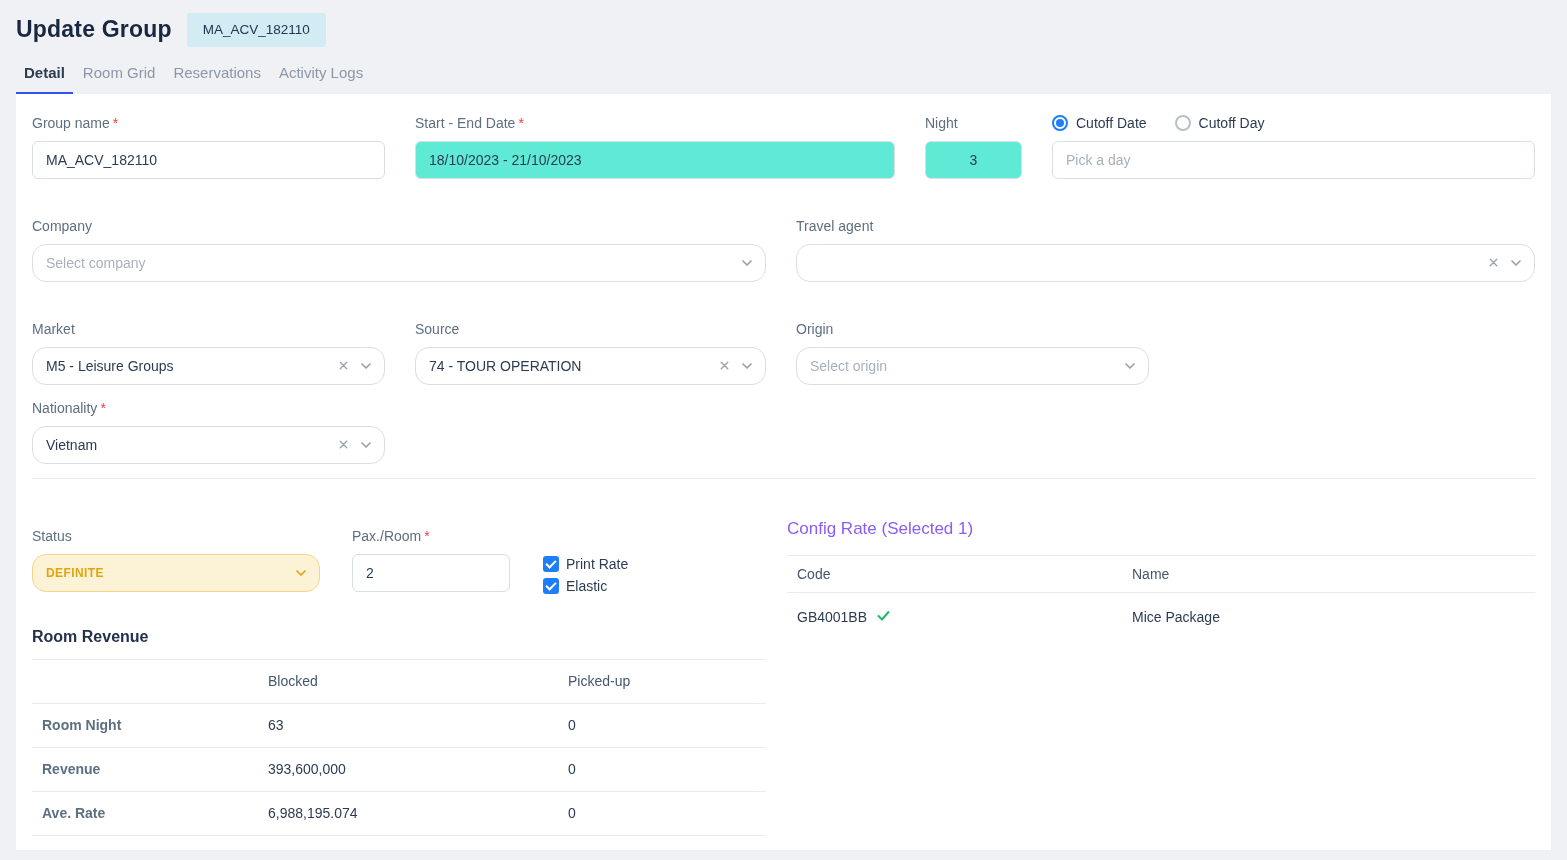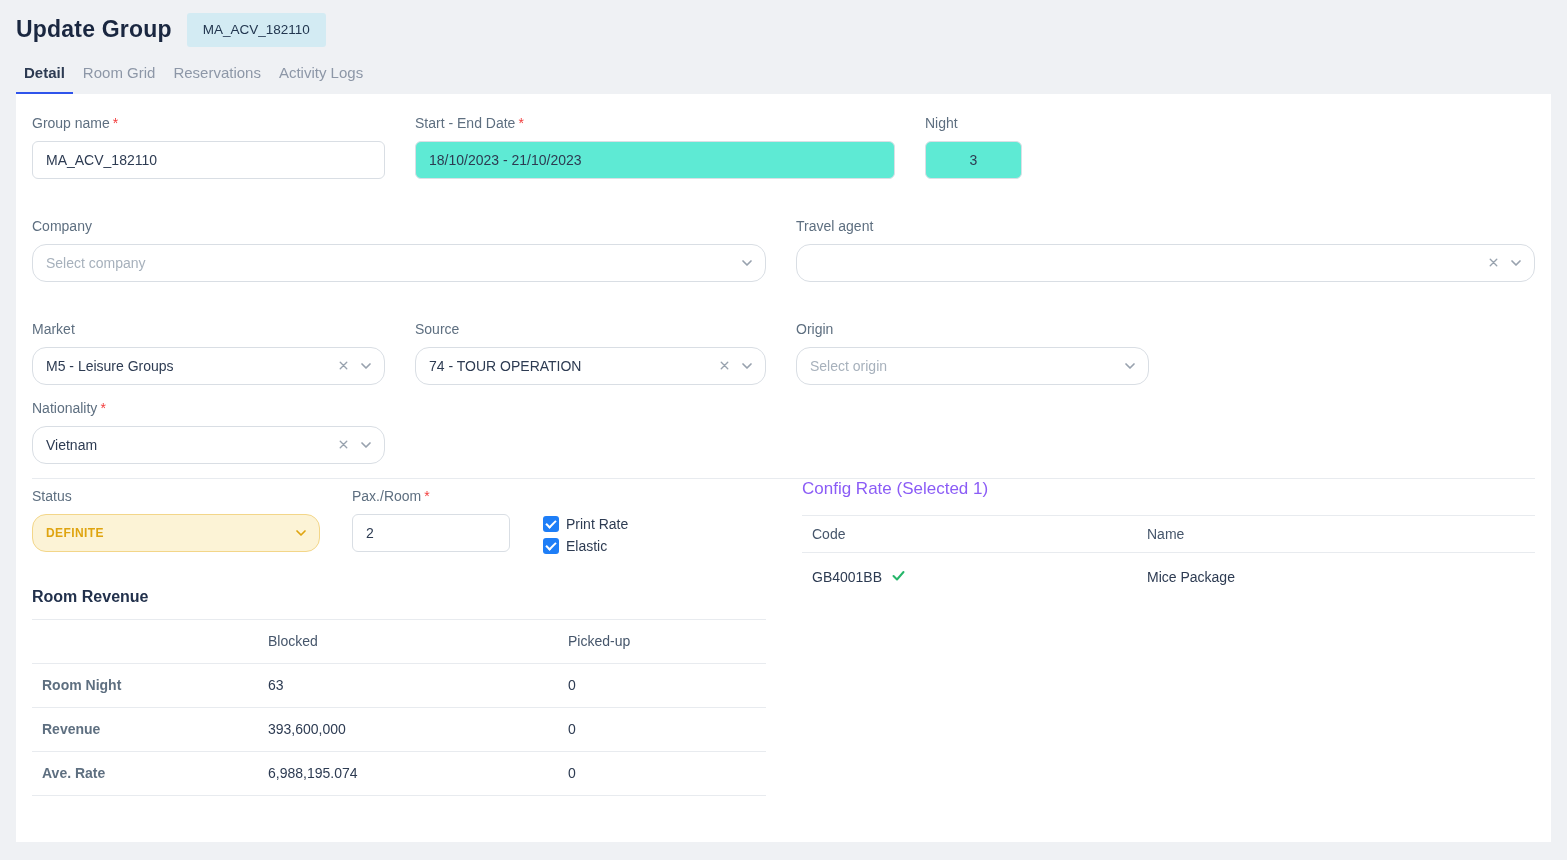--- a/index.html
+++ b/index.html
@@ -51,21 +51,21 @@
   
   .radio-row { display:flex; align-items:center; gap:28px; height:19px; margin-bottom:8px; }
   .radio-opt { display:flex; align-items:center; gap:8px; font-size:14px; color:#2d3b52; cursor:pointer; }
   .radio { width:16px; height:16px; border-radius:50%; border:2px solid #b6bfc9; background:#fff; position:relative; flex:none; }
   .radio.on { border-color:#1e7ef7; }
   .radio.on::after { content:""; position:absolute; inset:2px; border-radius:50%; background:#1e7ef7; }
 
   .hr { border:none; border-top:1px solid #e8ebef; margin-top:14px; }
 
   
-  .lower { display:flex; gap:36px; align-items:flex-start;justify-content:flex-end; }
+  .lower { display:flex; gap:21px; margin-top:40px; align-items:flex-start;justify-content:flex-end; }
   .lower-left { width:734px; flex:none; padding-top:8px; }
   .lower-right { flex:1; }
 
   .status-row { display:flex; align-items:flex-start; }
   .status-field { width:288px; }
   .status-select { background:#fcf3d6; border-color:#f3d689; }
   .status-select .val { color:#dfa410; font-weight:700; font-size:12px; letter-spacing:.4px; }
   .status-select .sel-icon { color:#dfa410; }
   .pax-field { width:158px; margin-left:32px; }
 
@@ -120,20 +120,33 @@
       <input class="tinput" disabled="" value="18/10/2023 - 21/10/2023" style="">
     </div>
 
     <div class="field" style="width:97px">
       <div class="flabel">
         <span>Night</span>
       </div>
       <input class="tinput center" disabled="" value="3" style="">
     </div>
 
+    <div class="field grow">
+      <div class="radio-row">
+        <div class="radio-opt">
+          <span class="radio on"></span>
+          <span>Cutoff Date</span>
+        </div>
+        <div class="radio-opt">
+          <span class="radio"></span>
+          <span>Cutoff Day</span>
+        </div>
+      </div>
+      <input class="tinput" placeholder="Pick a day" style="">
+    </div>
   </div>
 
   <div class="form-row mt">
     <div class="field" style="width:734px">
       <div class="flabel">
         <span>Company</span>
       </div>
       <div class="select">
         <span class="val ph">Select company</span>
         <span class="sel-icon">

